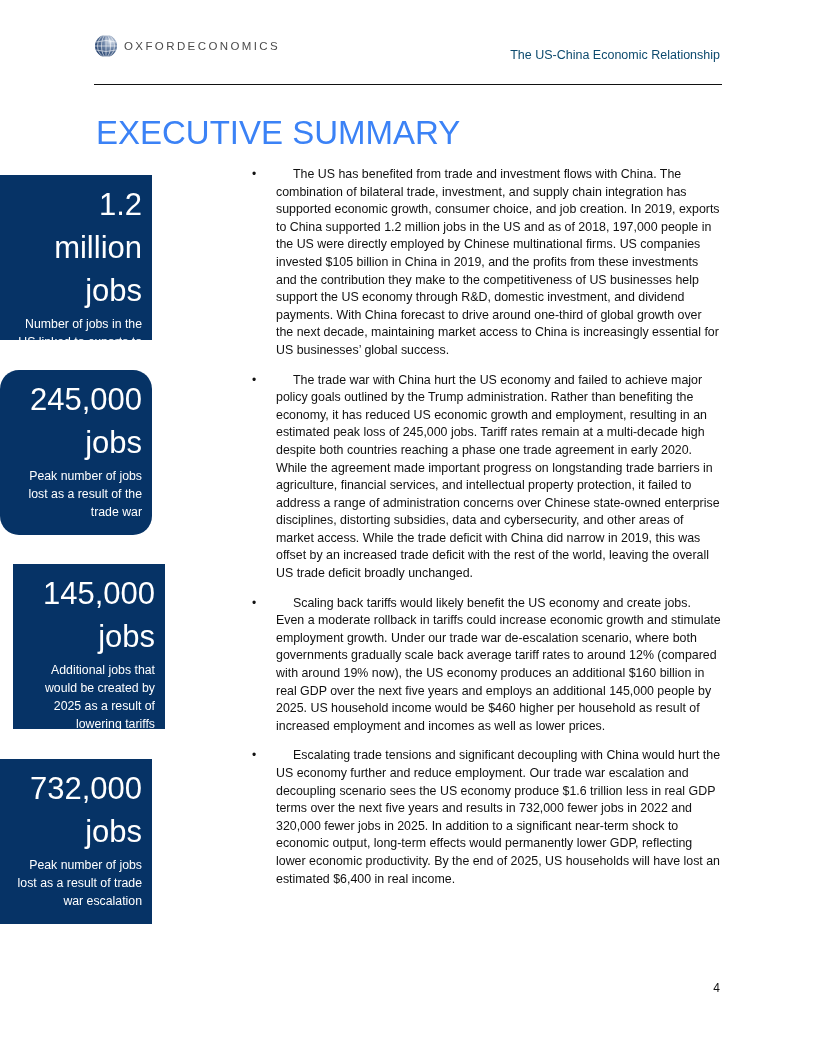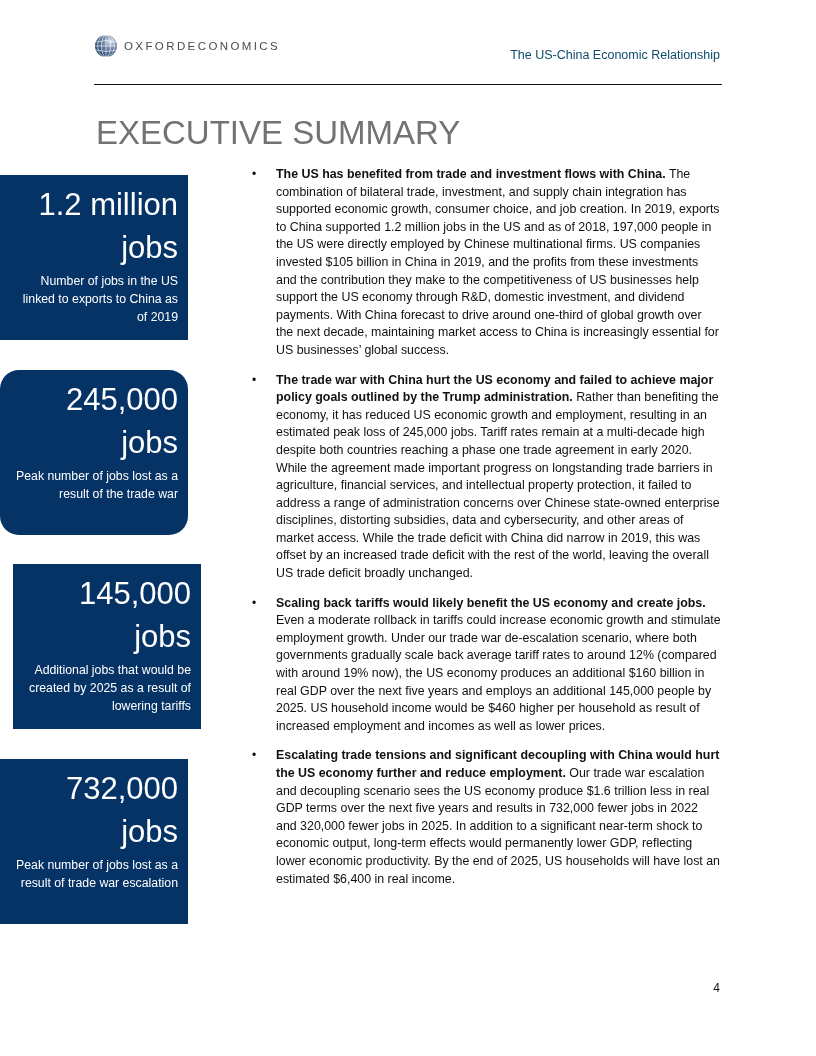--- a/index.html
+++ b/index.html
@@ -49,30 +49,30 @@
       width: 628px;
       top: 84px;
       height: 0;
       border-top: 1.2px solid #111111;
     }
     .page-title {
       position: absolute;
       left: 96px;
       top: 113px;
       font-size: 33px;
-      color: #737373;
+      color: #3b82f6;
       letter-spacing: 0px;
       font-weight: normal;
       margin: 0;
       line-height: 40px;
     }
     .stat-box {
       position: absolute;
       left: 0;
-      width: 188px;
+      width: 152px;
       height: 165px;
       background: #063366;
       color: #ffffff;
       box-sizing: border-box;
       padding: 8px 10px 0 10px;
       text-align: right;
     }
     .stat-value {
       display: block;
       font-size: 31px;
@@ -102,21 +102,22 @@
       margin-bottom: 12px;
       color: #111111;
     }
     .bullet-dot {
       position: absolute;
       left: 0;
       top: 0;
       font-size: 12px;
     }
     .bullet-lead {
-      font-weight: bold;
+      font-weight: normal;
+      margin-left: 17px;
     }
     .page-number {
       position: absolute;
       right: 96px;
       top: 981px;
       font-size: 12px;
       color: #111111;
     }
   </style>
 </head>

